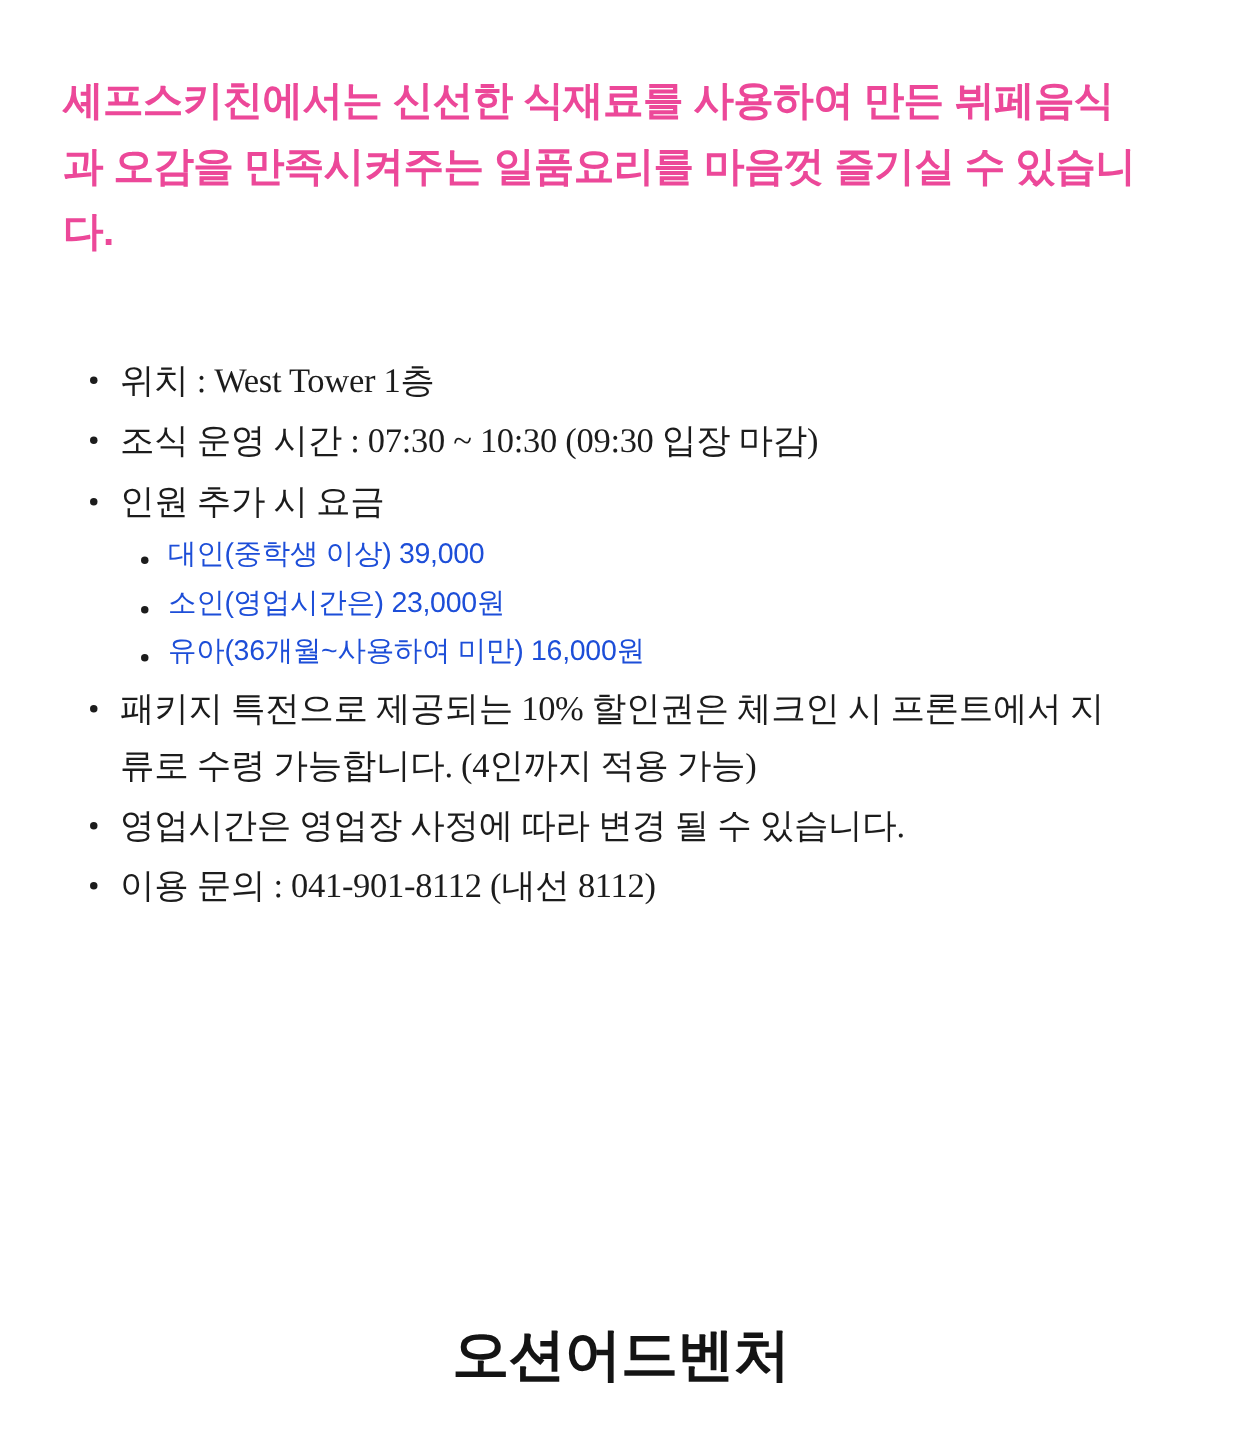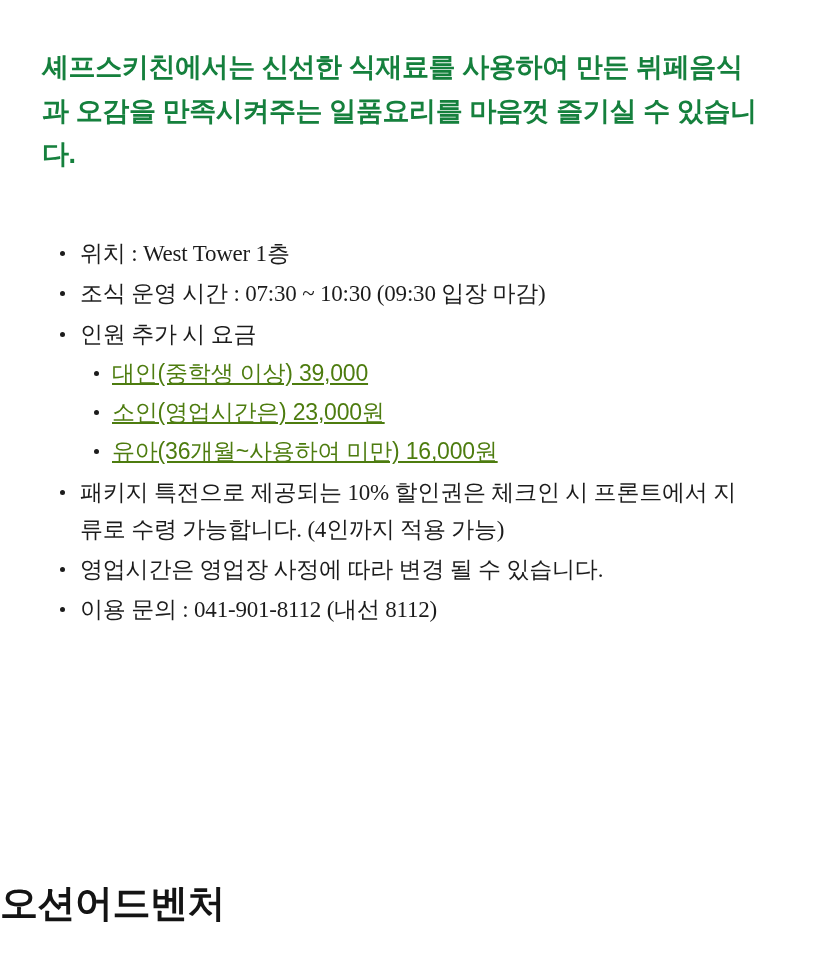--- a/index.html
+++ b/index.html
@@ -19,21 +19,21 @@
     min-height: 968px;
     box-sizing: border-box;
     padding: 40px 42px 0 42px;
     position: relative;
   }
   .intro {
     font-size: 27px;
     line-height: 1.62;
     font-weight: 700;
     letter-spacing: -0.4px;
-    color: #15803d;
+    color: #ec4899;
     margin: 6px 0 0 0;
     padding-right: 18px;
   }
   .bullet-list {
     margin: 58px 0 0 0;
     padding: 0;
     list-style: none;
   }
   .bullet-list > li {
     position: relative;
@@ -60,39 +60,39 @@
     background: #1c1c1c;
   }
   .sub-list {
     margin: 2px 0 2px 0;
     padding: 0;
     list-style: none;
   }
   .sub-list > li {
     position: relative;
     padding-left: 32px;
-    font-size: 23px;
+    font-size: 19px;
     line-height: 1.62;
     letter-spacing: -0.2px;
-    color: #4d7c0f;
+    color: #1d4ed8;
     margin-bottom: 2px;
-    text-decoration: underline;
   }
   .sub-list > li::before {
     content: "";
     position: absolute;
     left: 14px;
     top: 16px;
     width: 5px;
     height: 5px;
     border-radius: 50%;
     background: #1c1c1c;
   }
   .footer-title {
     margin: 0;
+    text-align: center;
     font-size: 38px;
     font-weight: 700;
     letter-spacing: -0.5px;
     color: #141414;
     position: absolute;
     left: 0;
     right: 0;
     top: 878px;
   }
 </style>

